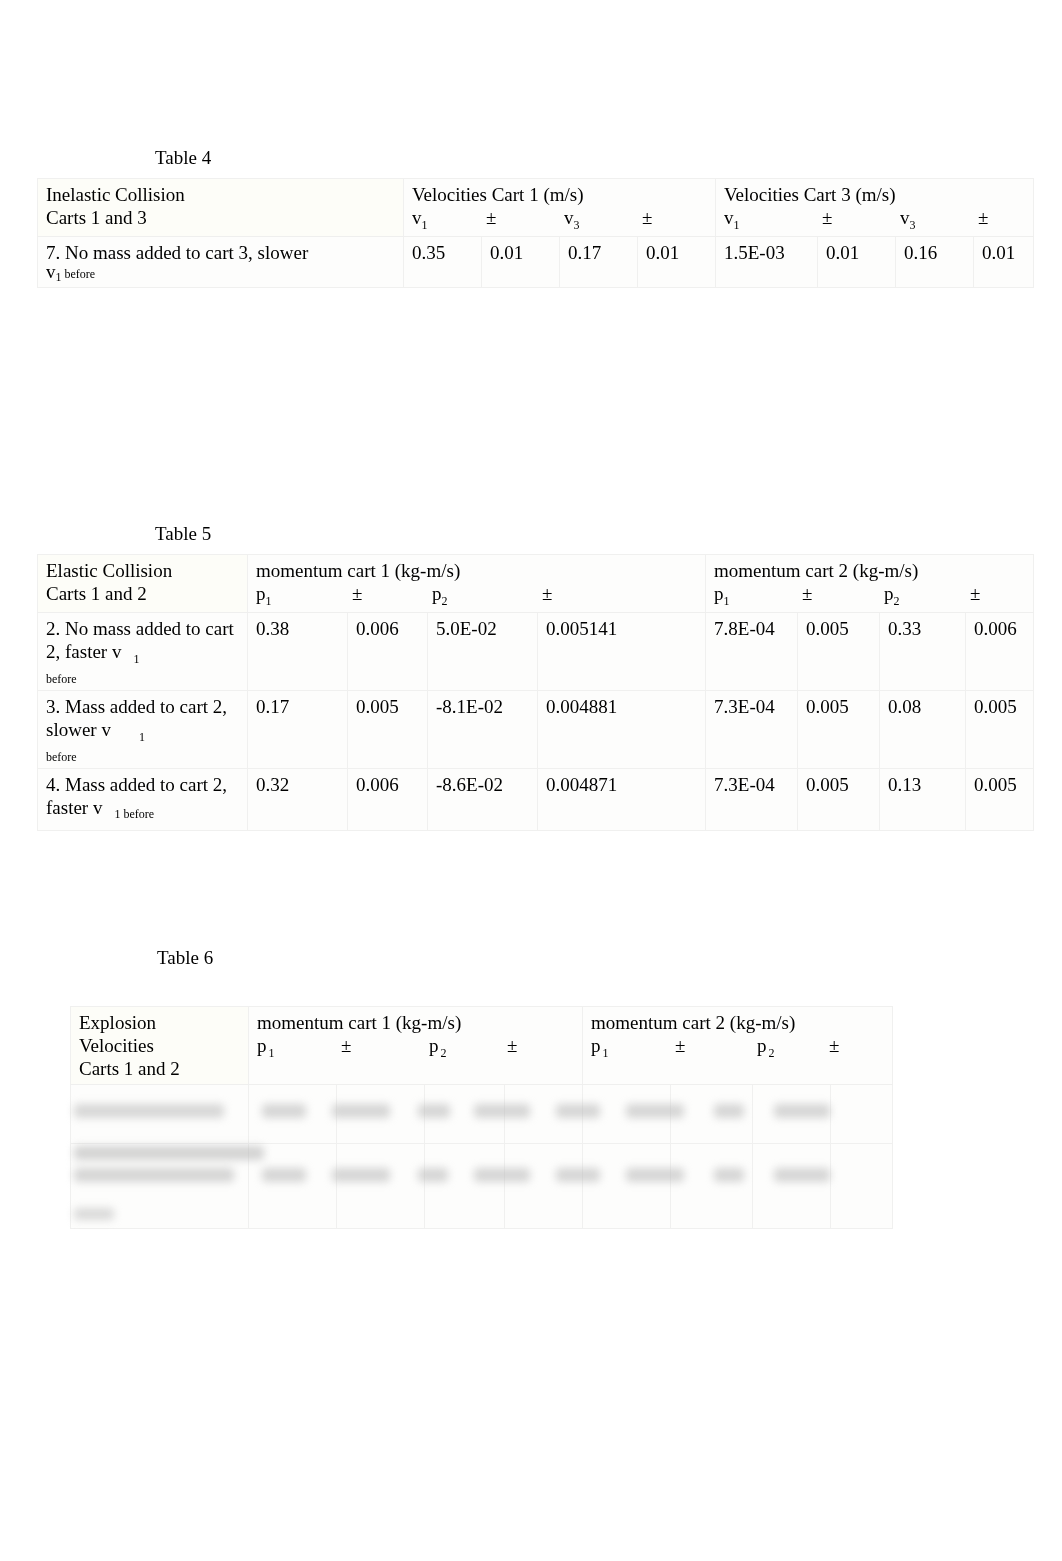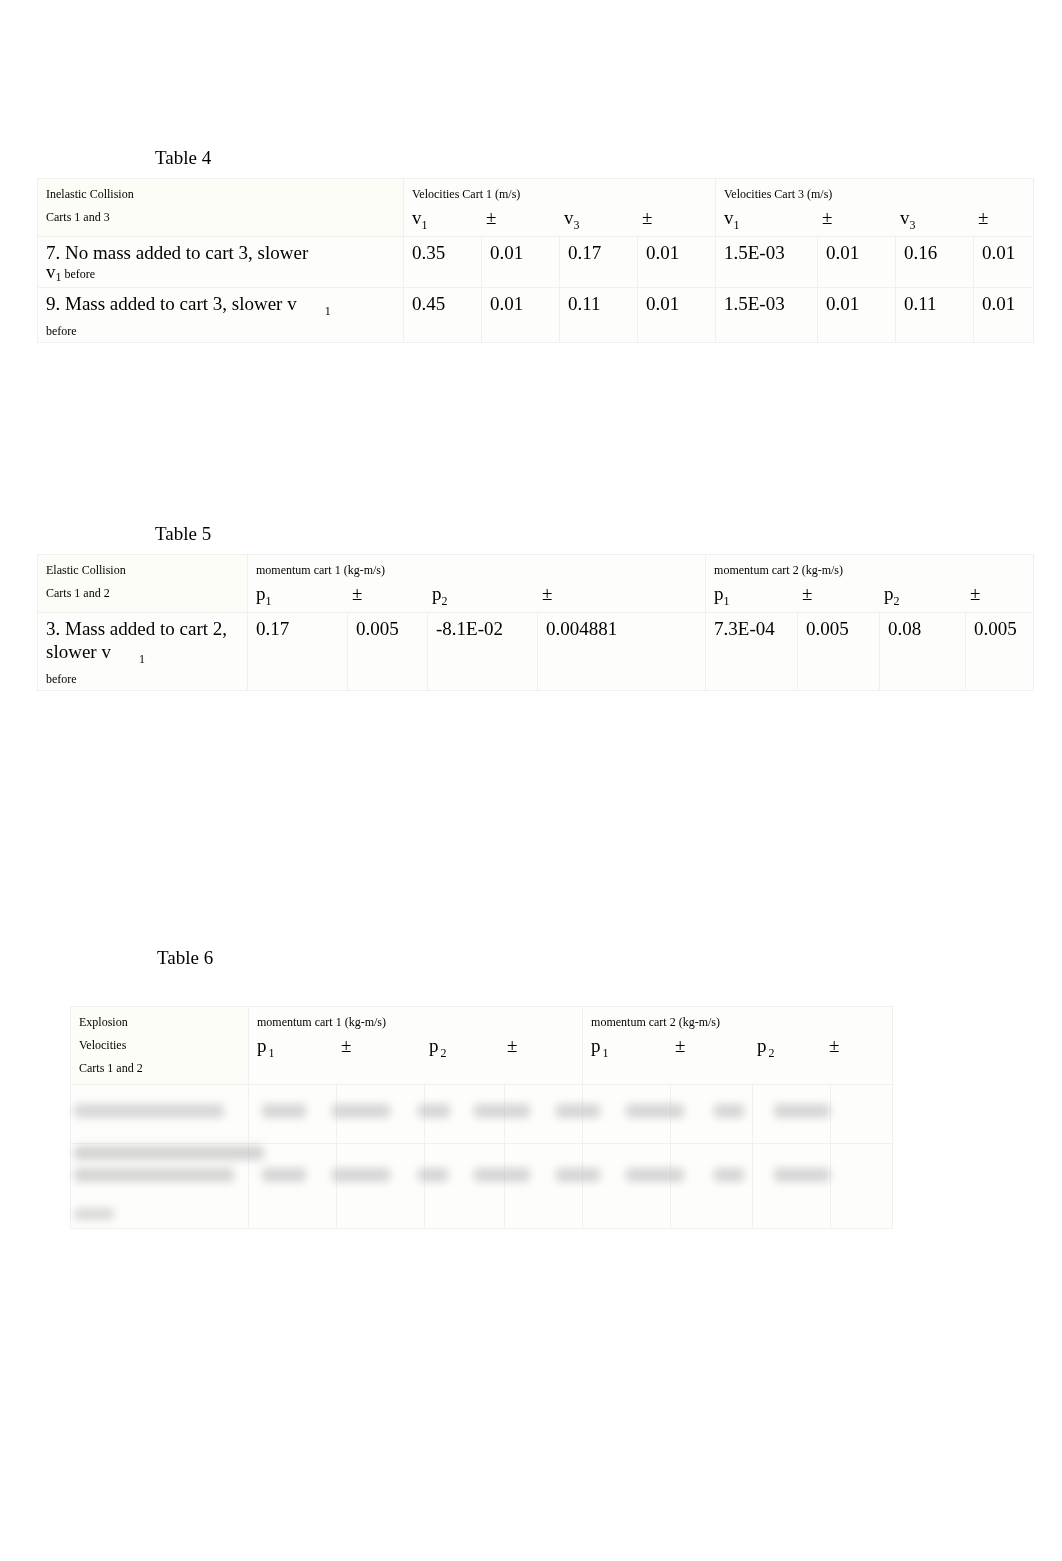--- a/index.html
+++ b/index.html
@@ -49,21 +49,21 @@
     padding: 4px 6px 4px 8px;
     font-weight: normal;
     text-align: left;
     font-size: 19px;
     line-height: 23px;
     background: transparent;
   }
 
   
   .hdr-title {
-    font-size: 12px;
+    font-size: 19px;
     line-height: 23px;
   }
   .hdr-sub {
     font-size: 19px;
     line-height: 23px;
   }
 
   .rowlabel {
     font-size: 19px;
     line-height: 25px;
@@ -169,34 +169,20 @@
         <td class="num">0.01</td>
         <td class="num">0.17</td>
         <td class="num">0.01</td>
         <td class="num">1.5E-03</td>
         <td class="num">0.01</td>
         <td class="num">0.16</td>
         <td class="num">0.01</td>
       </tr>
 
 
-      <tr>
-        <td class="rowlabel">
-          <span>9. Mass added to cart 3, slower v</span><span class="gapsub">1</span>
-          <span class="beforeline">before</span>
-        </td>
-        <td class="num">0.45</td>
-        <td class="num">0.01</td>
-        <td class="num">0.11</td>
-        <td class="num">0.01</td>
-        <td class="num">1.5E-03</td>
-        <td class="num">0.01</td>
-        <td class="num">0.11</td>
-        <td class="num">0.01</td>
-      </tr>
 
     </tbody>
       </table>
   </div>
 
   <div class="table-caption" style="left:155px; top:523px;">Table 5</div>
 
   <div class="tbl-wrap" style="left:37px; top:554px; width:996px;">
     <table class="tbl" style="width:996px;">
       <colgroup>
@@ -231,36 +217,63 @@
           <div class="hdr-sub" style="position:relative;height:26px;">
             <span style="position:absolute;left:0px;top:0;"><span>p</span><span class="sub">1</span></span>
             <span style="position:absolute;left:88px;top:0;" class="pm"><span>±</span></span>
             <span style="position:absolute;left:170px;top:0;"><span>p</span><span class="sub">2</span></span>
             <span style="position:absolute;left:256px;top:0;" class="pm"><span>±</span></span>
           </div>
         </td>
       </tr>
 
 
+      <tr>
+        <td class="rowlabel">
+          <span>2. No mass added to cart 2, faster v</span><span class="gapsub-near">1</span>
+          <span class="beforeline">before</span>
+        </td>
+        <td class="num">0.38</td>
+        <td class="num">0.006</td>
+        <td class="num">5.0E-02</td>
+        <td class="num">0.005141</td>
+        <td class="num">7.8E-04</td>
+        <td class="num">0.005</td>
+        <td class="num">0.33</td>
+        <td class="num">0.006</td>
+      </tr>
 
       <tr>
         <td class="rowlabel">
           <span>3. Mass added to cart 2, slower v</span><span class="gapsub">1</span>
           <span class="beforeline">before</span>
         </td>
         <td class="num">0.17</td>
         <td class="num">0.005</td>
         <td class="num">-8.1E-02</td>
         <td class="num">0.004881</td>
         <td class="num">7.3E-04</td>
         <td class="num">0.005</td>
         <td class="num">0.08</td>
         <td class="num">0.005</td>
       </tr>
 
+      <tr>
+        <td class="rowlabel">
+          <span>4. Mass added to cart 2, faster v</span><span class="gapsub-near"><span>1</span> <span>before</span></span>
+        </td>
+        <td class="num">0.32</td>
+        <td class="num">0.006</td>
+        <td class="num">-8.6E-02</td>
+        <td class="num">0.004871</td>
+        <td class="num">7.3E-04</td>
+        <td class="num">0.005</td>
+        <td class="num">0.13</td>
+        <td class="num">0.005</td>
+      </tr>
     </tbody>
       </table>
   </div>
 
   <div class="table-caption" style="left:157px; top:947px;">Table 6</div>
 
   <div class="tbl-wrap" style="left:70px; top:1006px; width:822px;">
     <table class="tbl" style="width:822px;">
       <colgroup>
         <col style="width:178px">

